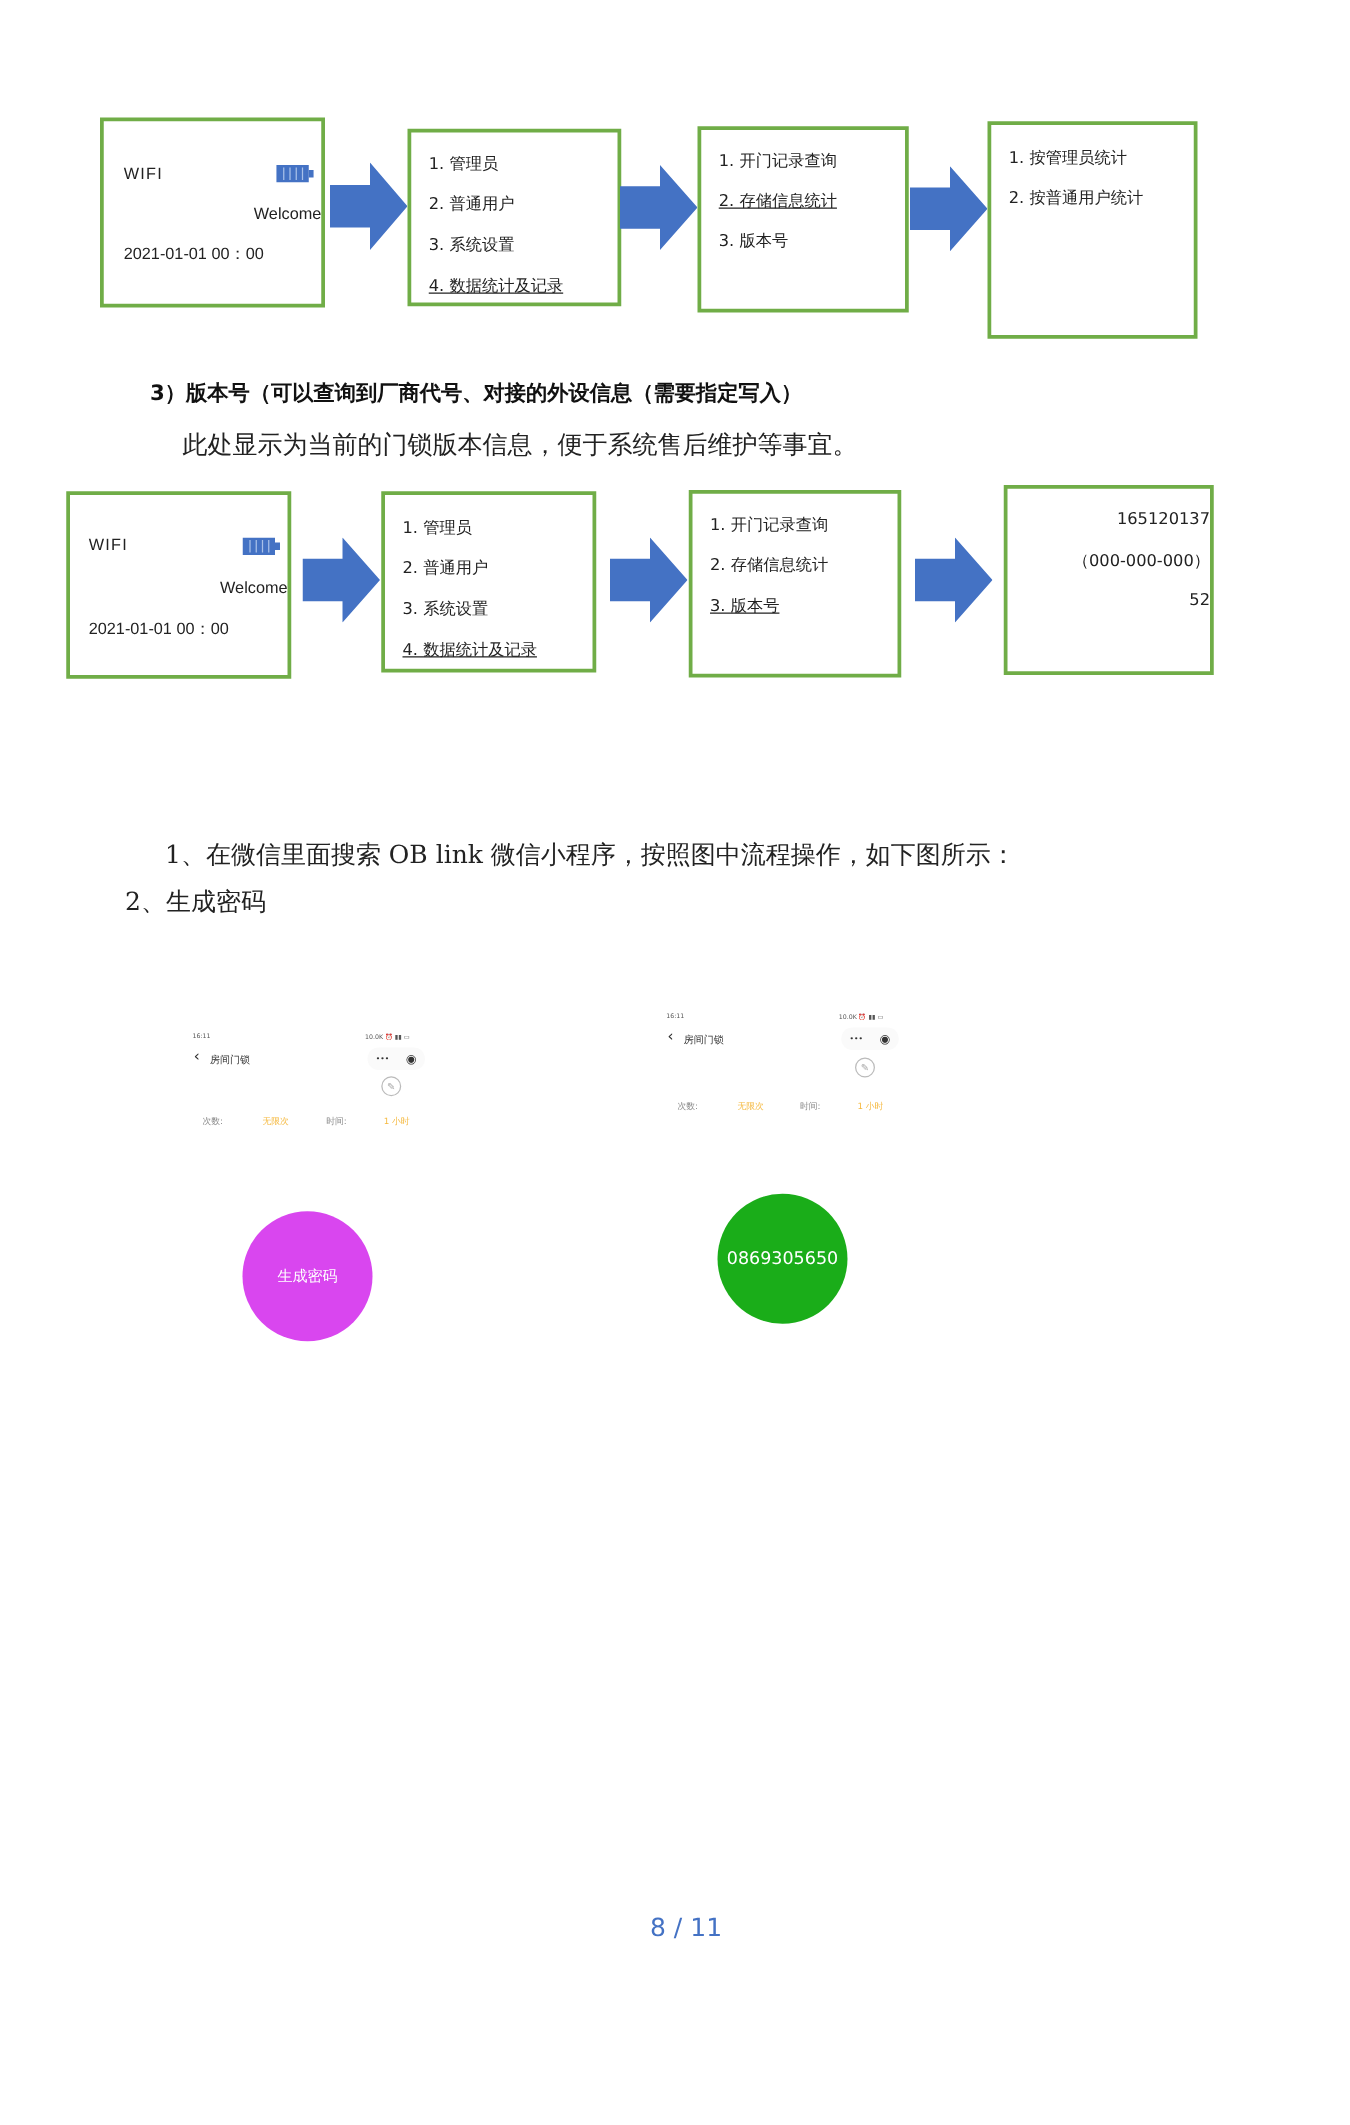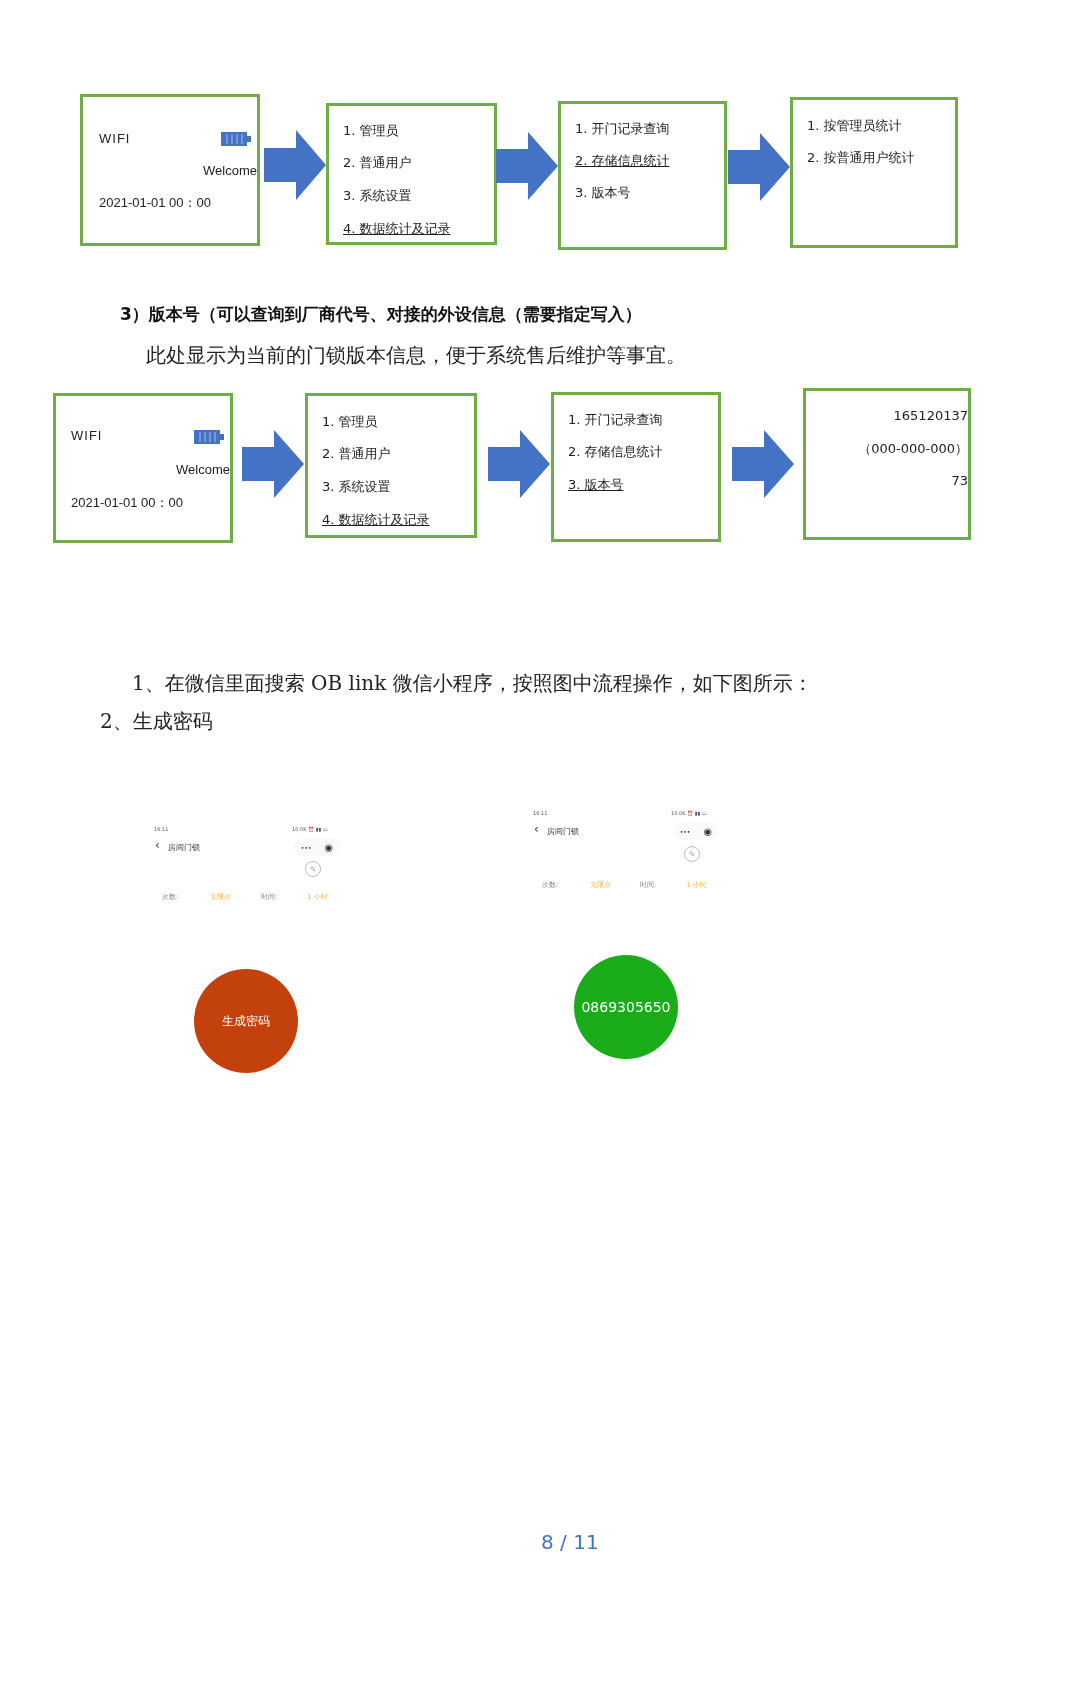--- a/index.html
+++ b/index.html
@@ -63,21 +63,21 @@
   <div class="box" style="left:558px;top:101px;width:169px;height:149px;">
     <span class="line" style="left:14px;top:16px;">1. 开门记录查询</span>
     <span class="line u" style="left:14px;top:48px;">2. 存储信息统计</span>
     <span class="line" style="left:14px;top:80px;">3. 版本号</span>
   </div>
 
   <svg class="arrow" style="left:728px;top:133px;" width="62" height="68" viewBox="0 0 62 68">
     <polygon points="0,17 32,17 32,0 62,34 32,68 32,51 0,51" fill="#4472c4"></polygon>
   </svg>
 
-  <div class="box" style="left:790px;top:97px;width:168px;height:151px;">
+  <div class="box" style="left:790px;top:97px;width:168px;height:174px;">
     <span class="line" style="left:14px;top:17px;">1. 按管理员统计</span>
     <span class="line" style="left:14px;top:49px;">2. 按普通用户统计</span>
   </div>
 </div>
 
 <div class="abs heading" style="left:120px;top:303px;">3）版本号（可以查询到厂商代号、对接的外设信息（需要指定写入）</div>
 <div class="abs body-text" style="left:146px;top:342px;">此处显示为当前的门锁版本信息，便于系统售后维护等事宜。</div>
 
 <div>
   <div class="box" style="left:53px;top:393px;width:180px;height:150px;">
@@ -109,21 +109,21 @@
     <span class="line" style="left:14px;top:16px;">1. 开门记录查询</span>
     <span class="line" style="left:14px;top:48px;">2. 存储信息统计</span>
     <span class="line u" style="left:14px;top:81px;">3. 版本号</span>
   </div>
   <svg class="arrow" style="left:732px;top:430px;" width="62" height="68" viewBox="0 0 62 68">
     <polygon points="0,17 32,17 32,0 62,34 32,68 32,51 0,51" fill="#4472c4"></polygon>
   </svg>
   <div class="box" style="left:803px;top:388px;width:168px;height:152px;">
     <span class="line center" style="top:17px;">165120137</span>
     <span class="line center" style="top:49px;">（000-000-000）</span>
-    <span class="line center" style="top:82px;">73</span>
+    <span class="line center" style="top:82px;">52</span>
   </div>
 </div>
 
 <div class="abs body-text" style="left:100px;top:670px;margin-left:32px;">1、在微信里面搜索 OB link 微信小程序，按照图中流程操作，如下图所示：</div>
 <div class="abs body-text" style="left:100px;top:708px;">2、生成密码</div>
 
 <div>
   <span class="phone-status" style="left:154px;top:826px;">16:11</span>
   <span class="phone-status" style="left:292px;top:826px;">10.0K ⏰ ▮▮ ▭</span>
   <span class="phone-title" style="left:155px;top:838px;font-size:12px;">‹</span>
@@ -132,21 +132,21 @@
     <span style="font-size:6px;">•••</span>
     <span style="font-size:10px;">◉</span>
   </div>
   <div class="edit-icon" style="left:305px;top:861px;">
       <span>✎</span>
     </div>
   <span class="phone-label" style="left:162px;top:892px;">次数:</span>
   <span class="phone-value" style="left:210px;top:892px;">无限次</span>
   <span class="phone-label" style="left:261px;top:892px;">时间:</span>
   <span class="phone-value" style="left:307px;top:892px;">1 小时</span>
-  <div class="circle-btn" style="left:194px;top:969px;width:104px;height:104px;background:#c2410c;font-size:12px;">
+  <div class="circle-btn" style="left:194px;top:969px;width:104px;height:104px;background:#d946ef;font-size:12px;">
     <span>生成密码</span>
   </div>
 </div>
 
 <div>
   <span class="phone-status" style="left:533px;top:810px;">16:11</span>
   <span class="phone-status" style="left:671px;top:810px;">10.0K ⏰ ▮▮ ▭</span>
   <span class="phone-title" style="left:534px;top:822px;font-size:12px;">‹</span>
   <span class="phone-title" style="left:547px;top:826px;">房间门锁</span>
   <div class="capsule" style="left:673px;top:822px;">
@@ -158,13 +158,13 @@
     </div>
   <span class="phone-label" style="left:542px;top:880px;">次数:</span>
   <span class="phone-value" style="left:590px;top:880px;">无限次</span>
   <span class="phone-label" style="left:640px;top:880px;">时间:</span>
   <span class="phone-value" style="left:686px;top:880px;">1 小时</span>
   <div class="circle-btn" style="left:574px;top:955px;width:104px;height:104px;background:#1aad19;font-size:14px;">
     <span>0869305650</span>
   </div>
 </div>
 
-<div class="page-num" style="left:541px;top:1530px;">8 / 11</div>
+<div class="page-num" style="left:520px;top:1530px;">8 / 11</div>
 
 </body></html>

